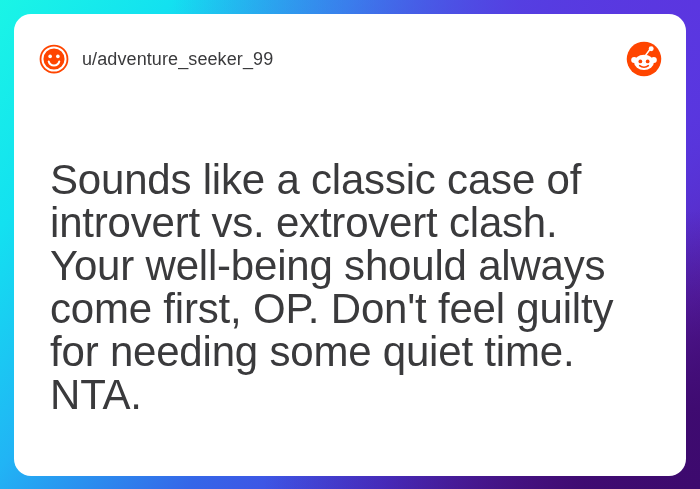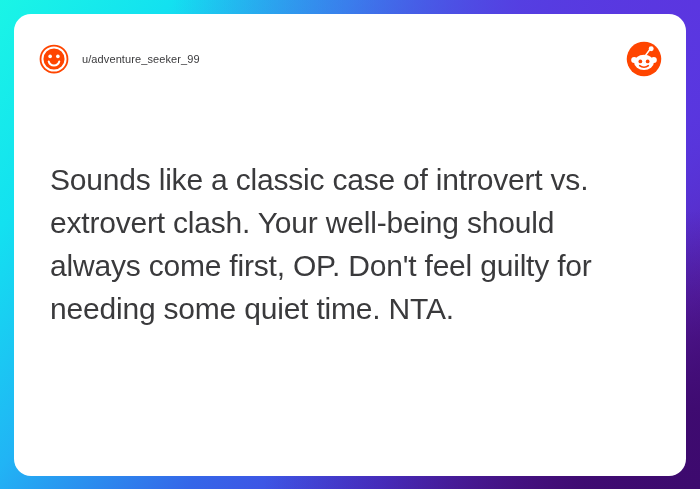--- a/index.html
+++ b/index.html
@@ -33,39 +33,39 @@
     align-items:center;
     padding:0 24px 0 25px;
   }
   .avatar {
     width:30px; height:30px;
     flex:0 0 30px;
     display:block;
   }
   .username {
     margin-left:13px;
-    font-size:11px;
+    font-size:18px;
     letter-spacing:0.1px;
     color:#3a3a3c;
     white-space:nowrap;
     font-family:"Liberation Sans", sans-serif;
   }
   .spacer { flex:1 1 auto; }
   .snoo {
     width:36px; height:36px;
     flex:0 0 36px;
     display:block;
   }
   .card-body {
     position:absolute;
     left:0; top:90px; right:0; bottom:0;
     padding:54px 34px 0 36px;
   }
   .post-text {
-    font-size:30px;
+    font-size:42px;
     line-height:43px;
     letter-spacing:-0.2px;
     color:#3a3a3c;
     font-weight:400;
     font-family:"Liberation Sans", sans-serif;
     white-space:pre-line;
   }
 </style>
 </head>
 <body>

